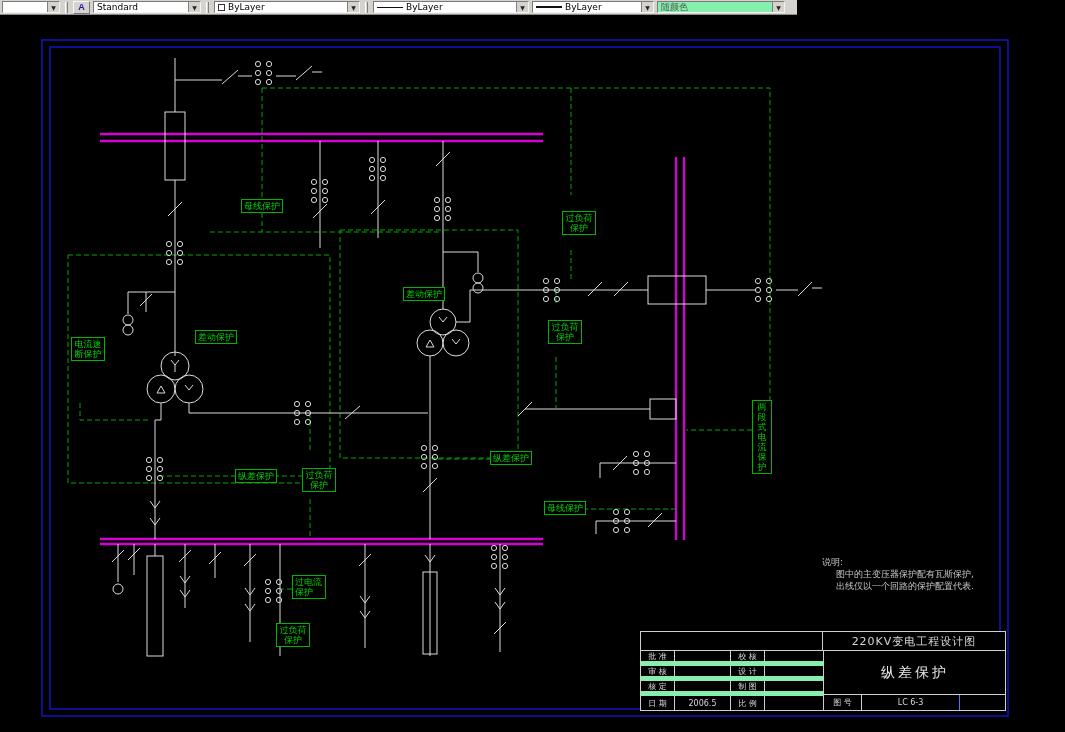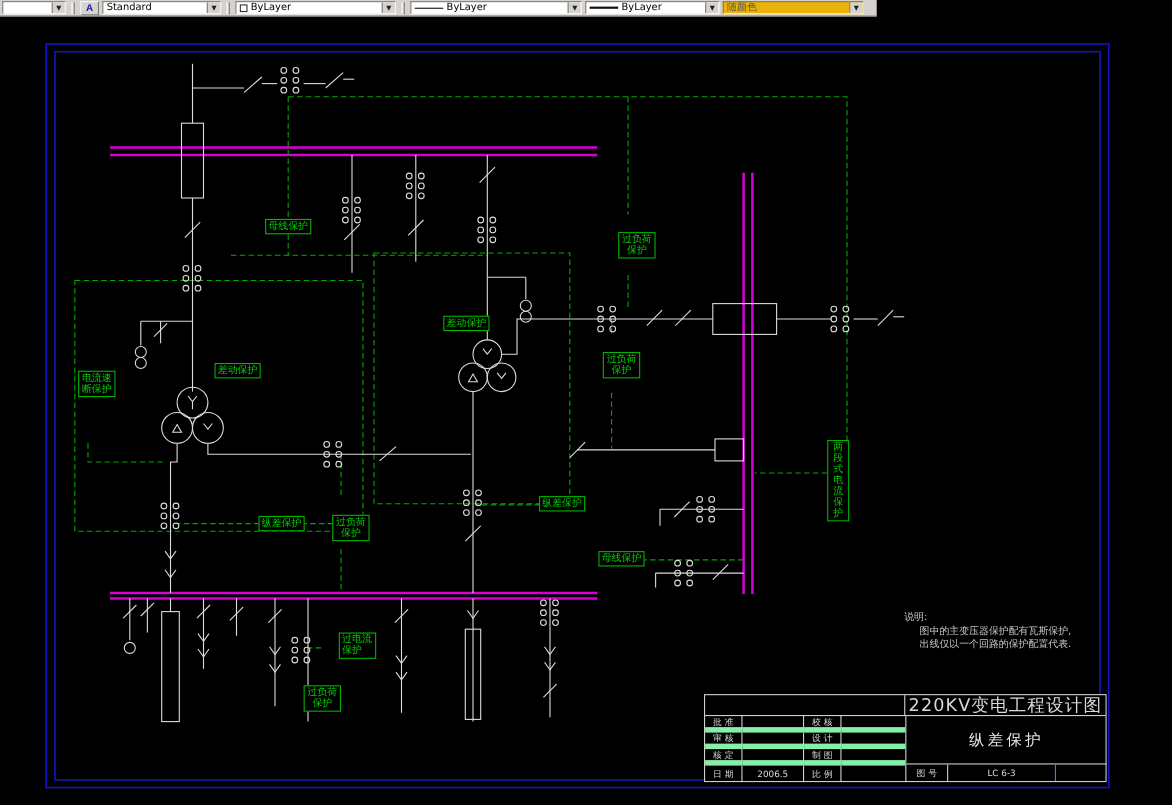--- a/index.html
+++ b/index.html
@@ -18,21 +18,21 @@
     display:flex; align-items:center; gap:3px; padding:1px 2px;
     border-bottom:1px solid #8d8d8d;
     z-index: 10;
   }
   .grip { width:3px; height:11px; border-left:1px solid #fff; border-right:1px solid #808080; margin:0 2px; }
   .combo {
     display:flex; align-items:stretch; background:#fff; height:12px;
     border:1px solid; border-color:#7a7a7a #f4f4f4 #f4f4f4 #7a7a7a;
     font-size:9px; color:#000; overflow:hidden;
   }
-  .combo.disabled { background:#eab308; color:#555;gap:44px; }
+  .combo.disabled { background:#86efac; color:#555;gap:44px; }
   .combo-val { flex:1; padding:0 3px; line-height:10px; white-space:nowrap; overflow:hidden; display:flex; align-items:center; gap:3px;}
   .combo-btn {
     width:12px; background:#d6d3ce; border-left:1px solid #808080;
     display:flex; align-items:center; justify-content:center;
     font-size:6px; color:#222;
   }
   .swatch { width:7px; height:7px; background:#fff; border:1px solid #333; display:inline-block; flex:none;}
   .line-sample { width:26px; height:1px; background:#111; display:inline-block; flex:none;}
   .line-sample.thick { height:2px; }
   .tb-btn {
@@ -50,35 +50,35 @@
   .g      { stroke:#00a800; stroke-width:1; fill:none; stroke-dasharray:5 3; }
 
   
   .glabel {
     position:absolute; border:1px solid #00b400; color:#00d400;
     background:#000; font-size:9px; line-height:10px; padding:1px 2px;
     white-space:nowrap; z-index:5;
   }
   .glabel.v  { width:34px; white-space:normal; word-break:break-all; text-align:center;margin-top:16px; }
   .glabel.w2 { width:20px; white-space:normal; word-break:break-all; text-align:center; }
-  .glabel.w3 { width:34px; white-space:normal; word-break:break-all;margin-left:16px; }
+  .glabel.w3 { width:34px; white-space:normal; word-break:break-all; }
 
   
   .notes { position:absolute; left:822px; top:556px; color:#c6c6c6; font-size:9px; line-height:12px; z-index:5;}
   .notes .ind { margin-left:14px; }
 
   
   .titleblock {
     position:absolute; left:640px; top:631px; width:366px; height:80px;
     border:1px solid #cfcfcf; color:#d8d8d8; font-size:8px; z-index:5;
     background:#000;
   }
   .tb-toprow { position:absolute; left:0; top:0; width:100%; height:19px; border-bottom:1px solid #cfcfcf; display:flex; }
   .tb-top-left  { width:182px; border-right:1px solid #cfcfcf; }
-  .tb-top-right { flex:1; display:flex; align-items:center; justify-content:center; font-size:16px; letter-spacing:1px; }
+  .tb-top-right { flex:1; display:flex; align-items:center; justify-content:center; font-size:11px; letter-spacing:1px; }
   .tb-grid { position:absolute; left:0; top:19px; width:182px; height:60px;
              display:grid; grid-template-columns:34px 56px 34px 58px; grid-auto-rows:15px; }
   .tb-grid > div { border-right:1px solid #cfcfcf; border-bottom:5px solid #86efac;
                    display:flex; align-items:center; justify-content:center; overflow:hidden;}
   .tb-grid > div:nth-child(4n) { border-right:none; }
   .tb-grid > div:nth-child(n+13) { border-bottom:none; }
   .tb-right { position:absolute; left:182px; top:19px; width:183px; height:60px; border-left:1px solid #cfcfcf; }
   .tb-drawing { height:44px; border-bottom:1px solid #cfcfcf; display:flex; align-items:center; justify-content:center;
                 font-size:14px; letter-spacing:3px; color:#e8e8e8; }
   .tb-norow { height:15px; display:flex; }

